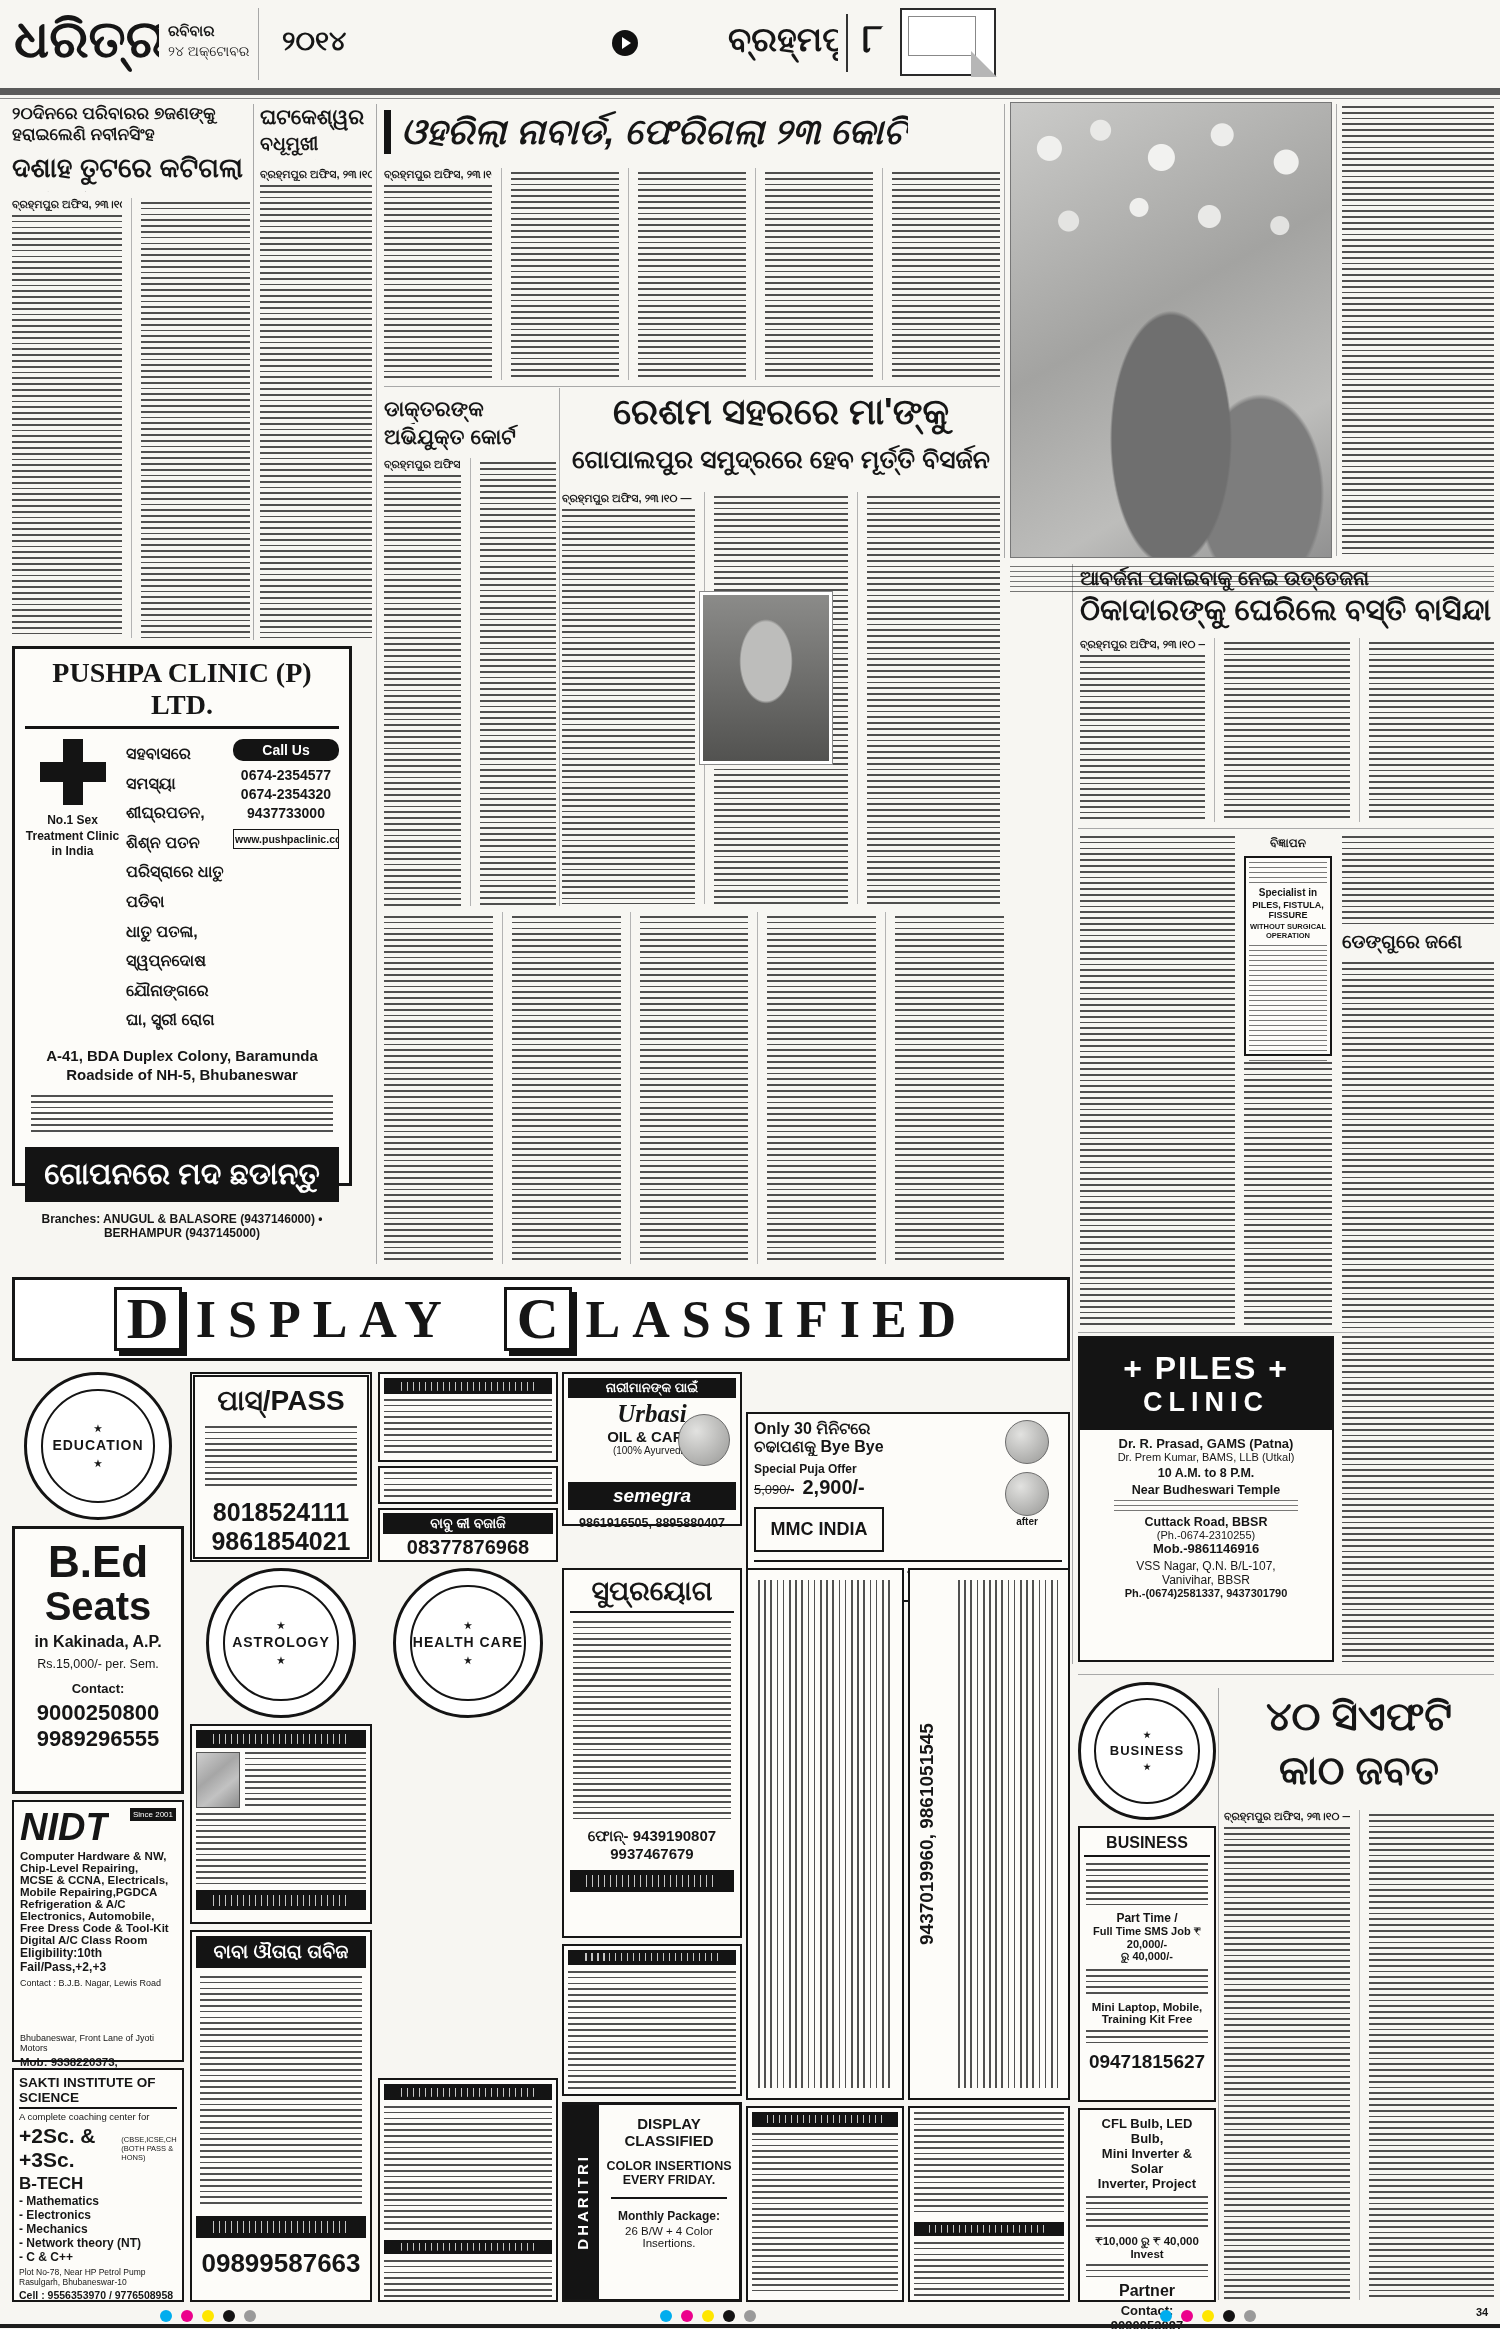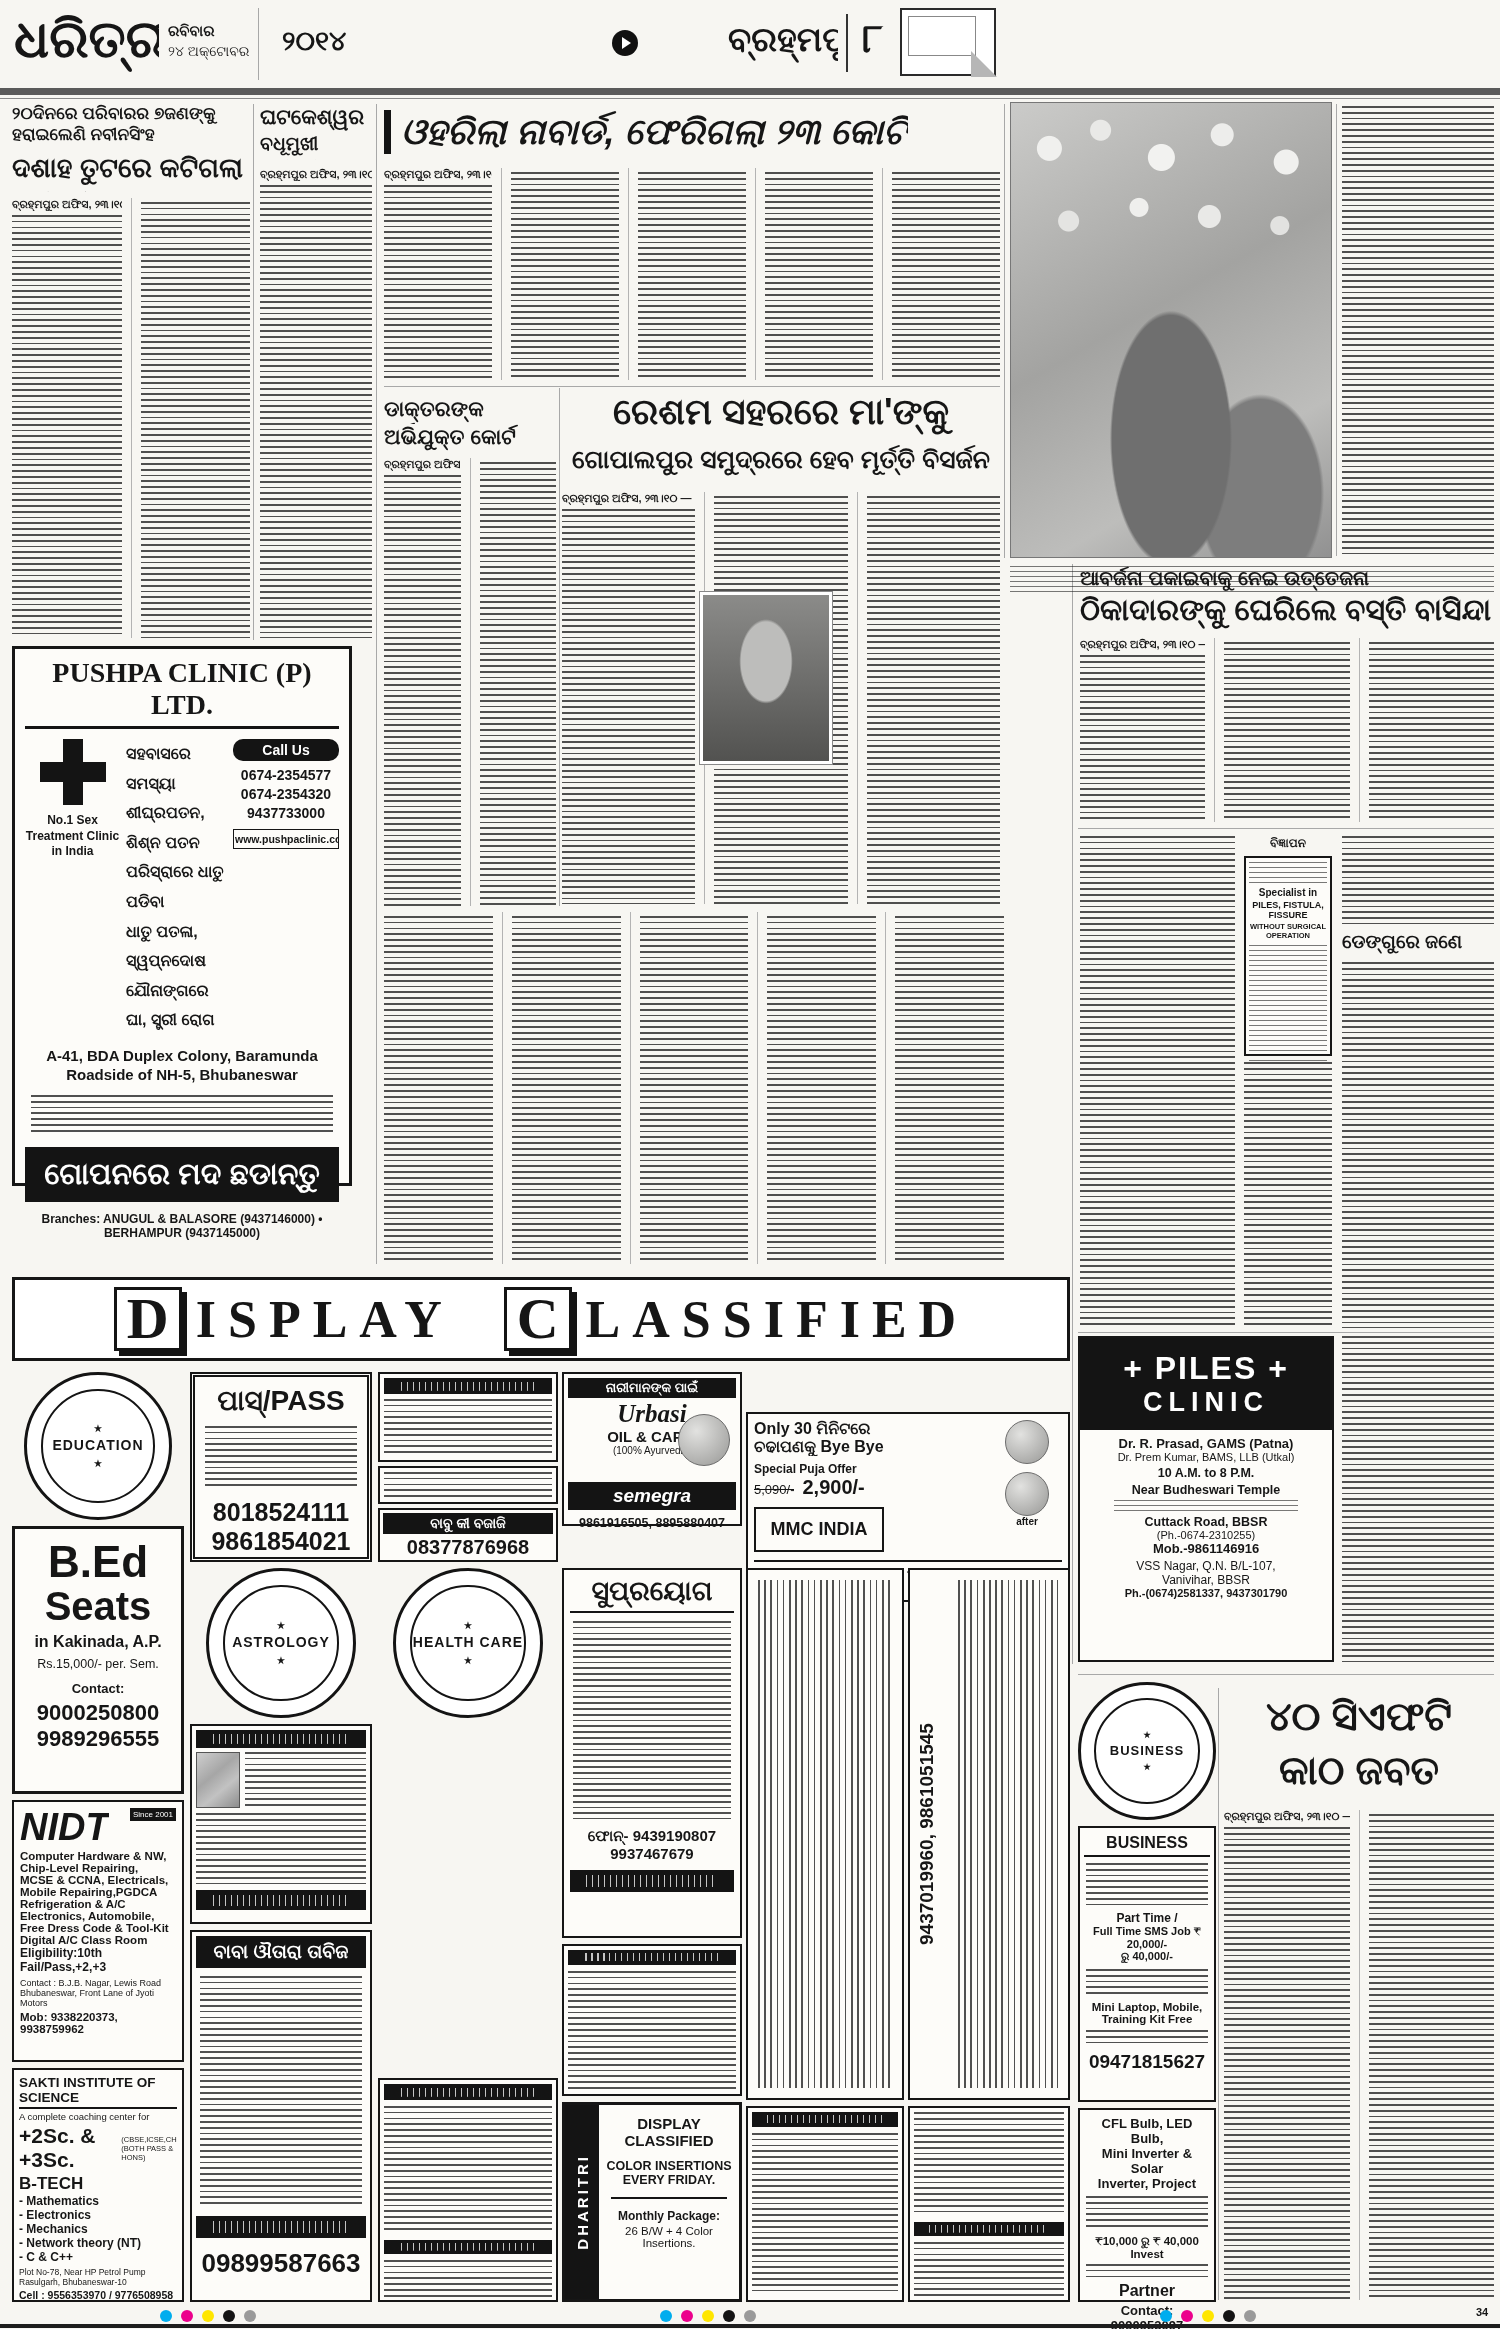--- a/index.html
+++ b/index.html
@@ -289,21 +289,21 @@
     <div class="b clip" style="font-size:11.5px;margin-top:4px;">Computer Hardware &amp; NW,</div>
     <div class="b clip" style="font-size:11.5px;">Chip-Level Repairing,</div>
     <div class="b clip" style="font-size:11.5px;">MCSE &amp; CCNA, Electricals,</div>
     <div class="b clip" style="font-size:11.5px;">Mobile Repairing,PGDCA</div>
     <div class="b clip" style="font-size:11.5px;">Refrigeration &amp; A/C</div>
     <div class="b clip" style="font-size:11.5px;">Electronics, Automobile,</div>
     <div class="b clip" style="font-size:11.5px;">Free Dress Code &amp; Tool-Kit</div>
     <div class="b clip" style="font-size:11.5px;">Digital A/C Class Room</div>
     <div class="b clip" style="font-size:12px;">Eligibility:10th Fail/Pass,+2,+3</div>
     <div class="clip" style="font-size:9px;margin-top:4px;">Contact : B.J.B. Nagar, Lewis Road</div>
-    <div class="clip" style="font-size:9px;">Bhubaneswar, Front Lane of Jyoti Motors</div>
+    <div class="clip" style="font-size:9px;margin-top:45px;">Bhubaneswar, Front Lane of Jyoti Motors</div>
     <div class="b clip" style="font-size:11.5px;margin-top:3px;">Mob: 9338220373, 9938759962</div>
   </section>
   <section class="abs box" style="left:12px;top:2068px;width:172px;height:234px;padding:5px;">
     <div class="b clip" style="font-size:13.5px;border-bottom:2px solid #141414;padding-bottom:2px;">SAKTI INSTITUTE OF SCIENCE</div>
     <div class="clip" style="font-size:9.5px;margin-top:2px;">A complete coaching center for</div>
     <div style="display:flex;align-items:center;gap:4px;margin-top:2px;">
       <div class="b clip" style="font-size:21px;">+2Sc. &amp; +3Sc.</div>
       <div style="overflow:hidden;">
         <div class="clip" style="font-size:7.5px;">(CBSE,ICSE,CHSE)</div>
         <div class="clip" style="font-size:7.5px;">(BOTH PASS &amp; HONS)</div>

